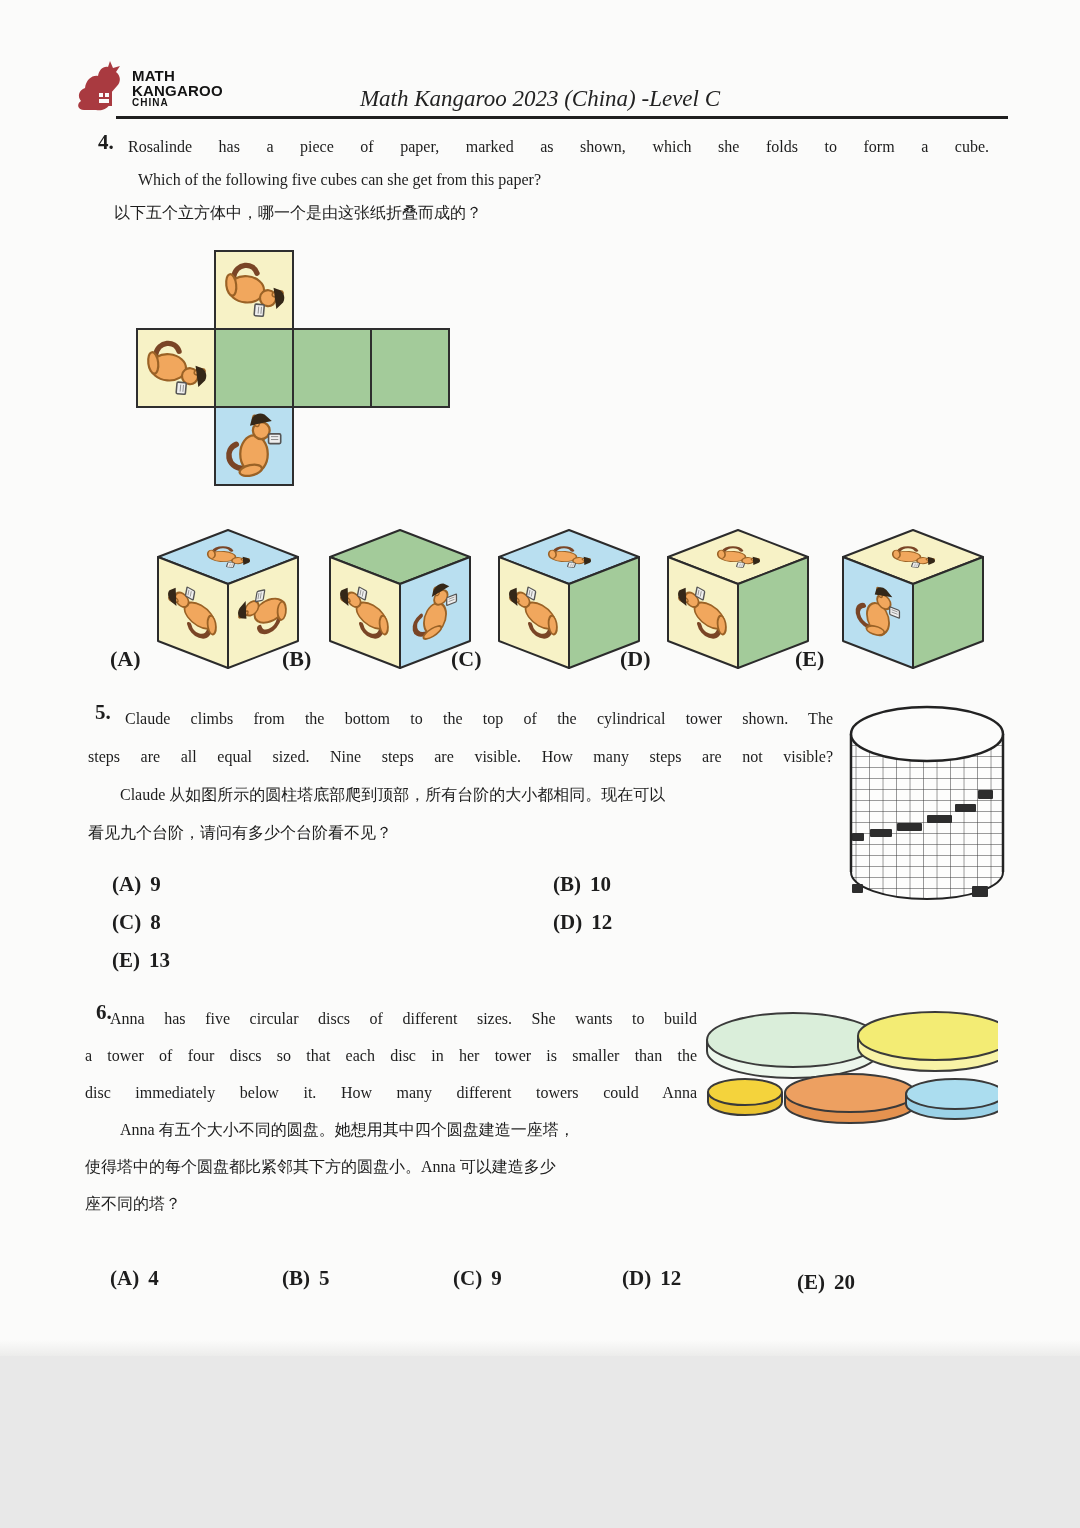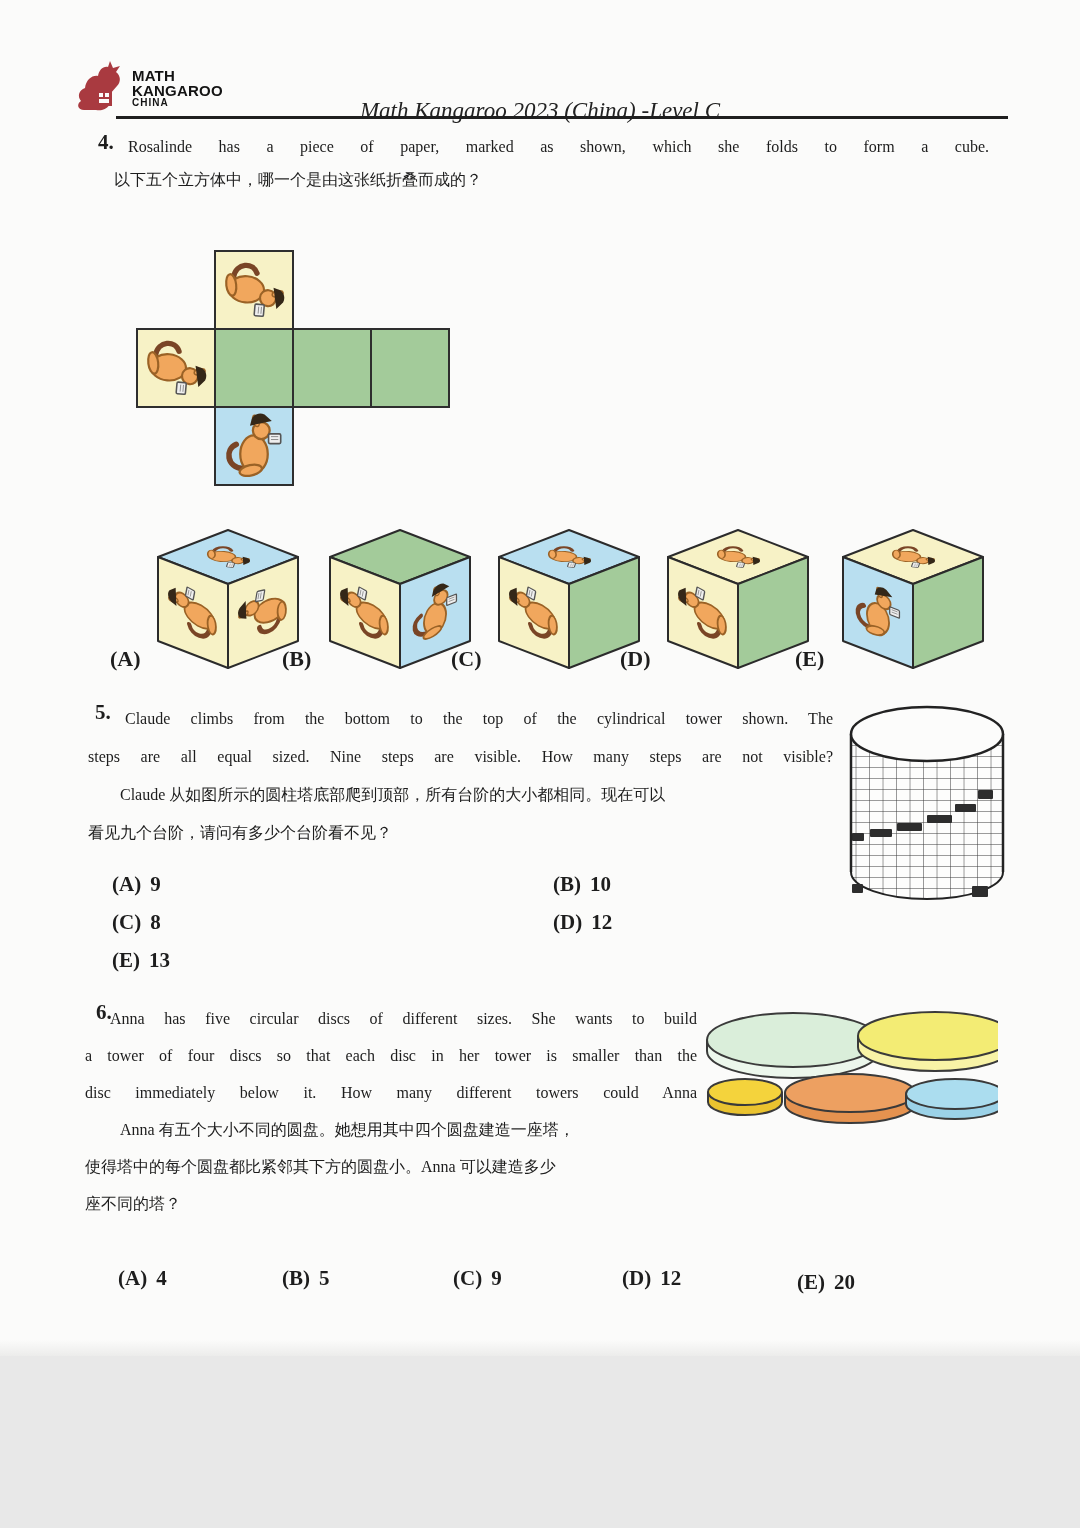--- a/index.html
+++ b/index.html
@@ -5,21 +5,21 @@
   html,body{margin:0;padding:0;background:#e8e8e8;}
   #page{position:relative;width:1080px;height:1356px;background:#fbfbfa;overflow:hidden;
         font-family:"Liberation Serif","DejaVu Serif",serif;color:#1d1d1d;}
 
   
   #logo{position:absolute;left:74px;top:60px;display:flex;align-items:center;gap:6px;}
   #logo .ltxt{font-family:"Liberation Sans","DejaVu Sans",sans-serif;font-weight:bold;color:#131313;
               line-height:1.0;letter-spacing:0.2px;}
   #logo .l1,#logo .l2{font-size:15px;}
   #logo .l3{font-size:10px;letter-spacing:1px;}
-  #page-title{position:absolute;left:0;top:98px;width:1080px;text-align:center;
+  #page-title{position:absolute;left:0;top:86px;width:1080px;text-align:center;
               font-style:italic;font-size:23px;color:#222;}
   #head-rule{position:absolute;left:116px;top:116px;width:892px;height:2.5px;background:#1f1f1f;}
 
   
   .qblock{position:absolute;}
   .qnum{position:absolute;top:0;font-weight:bold;font-size:21px;}
   .line{font-size:16px;white-space:nowrap;}
   .stretch{white-space:normal;text-align:justify;text-align-last:justify;}
   #q4 .line{line-height:33px;}
   #q5 .line{line-height:38px;}
@@ -85,20 +85,21 @@
       <div class="l2">KANGAROO</div>
       <div class="l3">CHINA</div>
     </div>
   </div>
   <div id="page-title">Math Kangaroo 2023 (China) -Level C</div>
   <div id="head-rule"></div>
 
   <div id="q4" class="qblock" style="left:96px;top:130px;width:893px;">
     <span class="qnum" style="left:2px;">4.</span>
     <div class="line stretch" style="margin-left:32px;">Rosalinde has a piece of paper, marked as shown, which she folds to form a cube.</div>
+    <div class="line" style="margin-left:42px;">Which of the following five cubes can she get from this paper?</div>
     <div class="line" style="margin-left:18px;">以下五个立方体中，哪一个是由这张纸折叠而成的？</div>
   </div>
 
   <div id="net">
       <div class="net-cell" style="left: 78px; top: 0px; background: rgb(247, 242, 198);">
         <svg width="74" height="74" viewBox="-24 -24 48 48">
           <use href="#kang" xlink:href="#kang" transform="rotate(95)"></use>
         </svg>
       </div>
       <div class="net-cell" style="left: 0px; top: 78px; background: rgb(247, 242, 198);">
@@ -260,21 +261,21 @@
       </g>
       <g>
         <ellipse cx="257" cy="104" rx="49" ry="15" fill="#9bd2e8" stroke="#3a3a3a" stroke-width="2"></ellipse>
         <rect x="209" y="94" width="96" height="10" fill="#9bd2e8"></rect>
         <line x1="208" y1="94" x2="208" y2="104" stroke="#3a3a3a" stroke-width="2"></line>
         <line x1="306" y1="94" x2="306" y2="104" stroke="#3a3a3a" stroke-width="2"></line>
         <ellipse cx="257" cy="94" rx="49" ry="15" fill="#abddef" stroke="#3a3a3a" stroke-width="2"></ellipse>
       </g>
     </svg>
 
-  <div class="opt" style="left:118px;top:1266px;">
+  <div class="opt" style="left:110px;top:1266px;">
     <span>(A)</span><span class="val">4</span>
   </div>
   <div class="opt" style="left:282px;top:1266px;">
     <span>(B)</span><span class="val">5</span>
   </div>
   <div class="opt" style="left:453px;top:1266px;">
     <span>(C)</span><span class="val">9</span>
   </div>
   <div class="opt" style="left:622px;top:1266px;">
     <span>(D)</span><span class="val">12</span>

